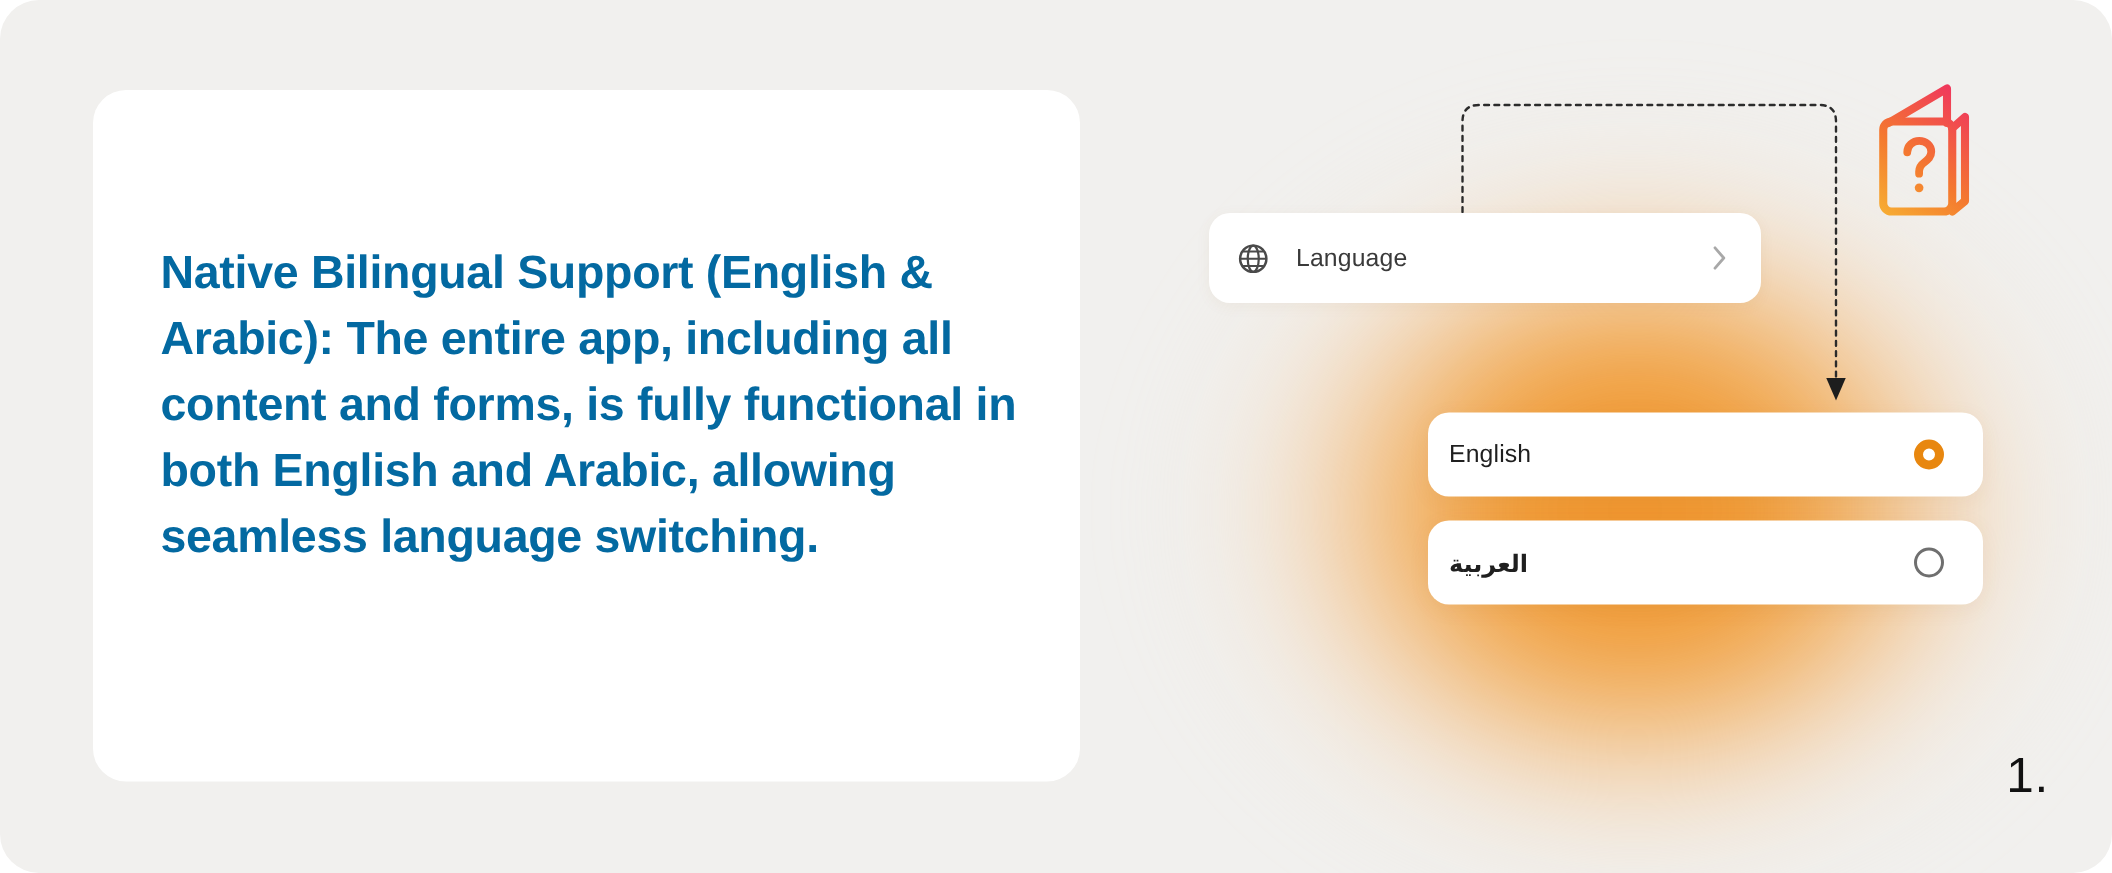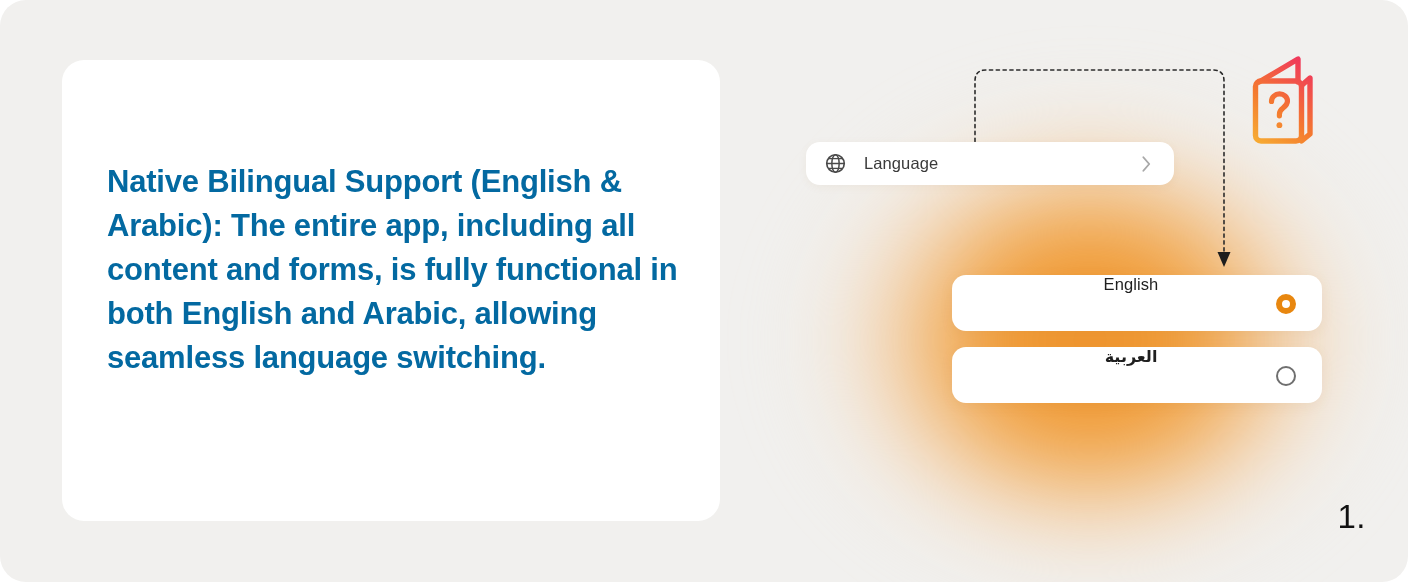--- a/index.html
+++ b/index.html
@@ -81,21 +81,21 @@
     width: 74px;
     height: 98px;
   }
 
   
   .lang-card {
     position: absolute;
     left: 806px;
     top: 142px;
     width: 368px;
-    height: 43px;
+    height: 60px;
     background: #ffffff;
     border-radius: 14px;
     display: flex;
     align-items: center;
     padding: 0 22px 0 19px;
     box-shadow: 0 2px 10px rgba(150,100,40,0.06);
   }
   .globe-icon { width: 21px; height: 21px; flex: 0 0 21px; display: block; }
   .lang-label {
     margin-left: 18px;
@@ -111,21 +111,20 @@
     position: absolute;
     left: 952px;
     width: 370px;
     height: 56px;
     background: #ffffff;
     border-radius: 14px;
     display: flex;
     align-items: center;
     padding: 0 26px 0 14px;
     box-shadow: 0 3px 14px rgba(150,100,40,0.07);
-    flex-direction: column;
   }
   .opt-en { top: 275px; }
   .opt-ar { top: 347px; }
 
   .opt-label {
     font-size: 16.5px;
     color: #1f1f1f;
     letter-spacing: .1px;
   }
   .opt-label.rtl {

